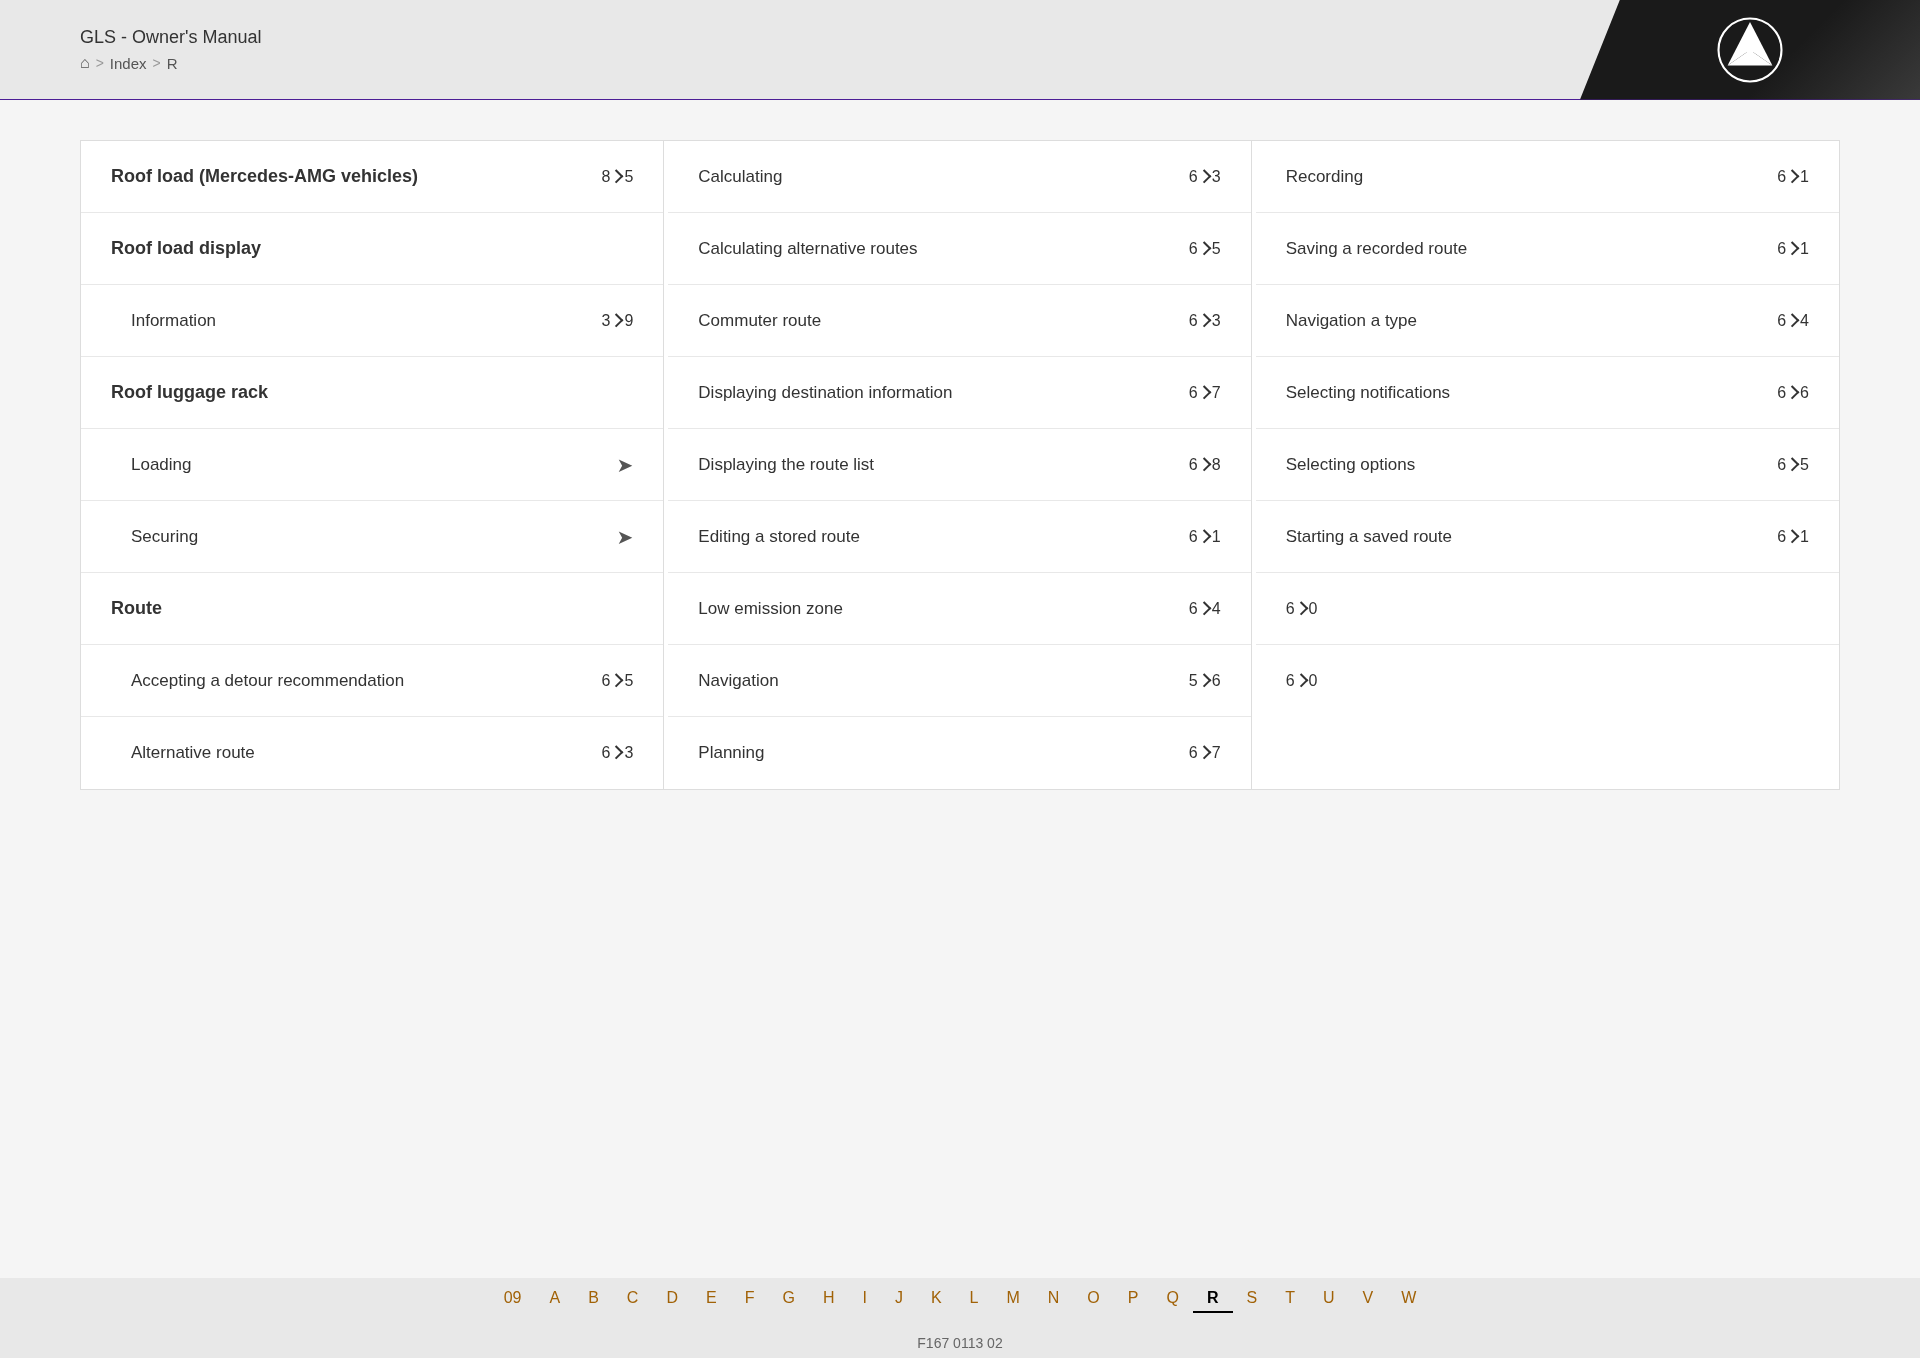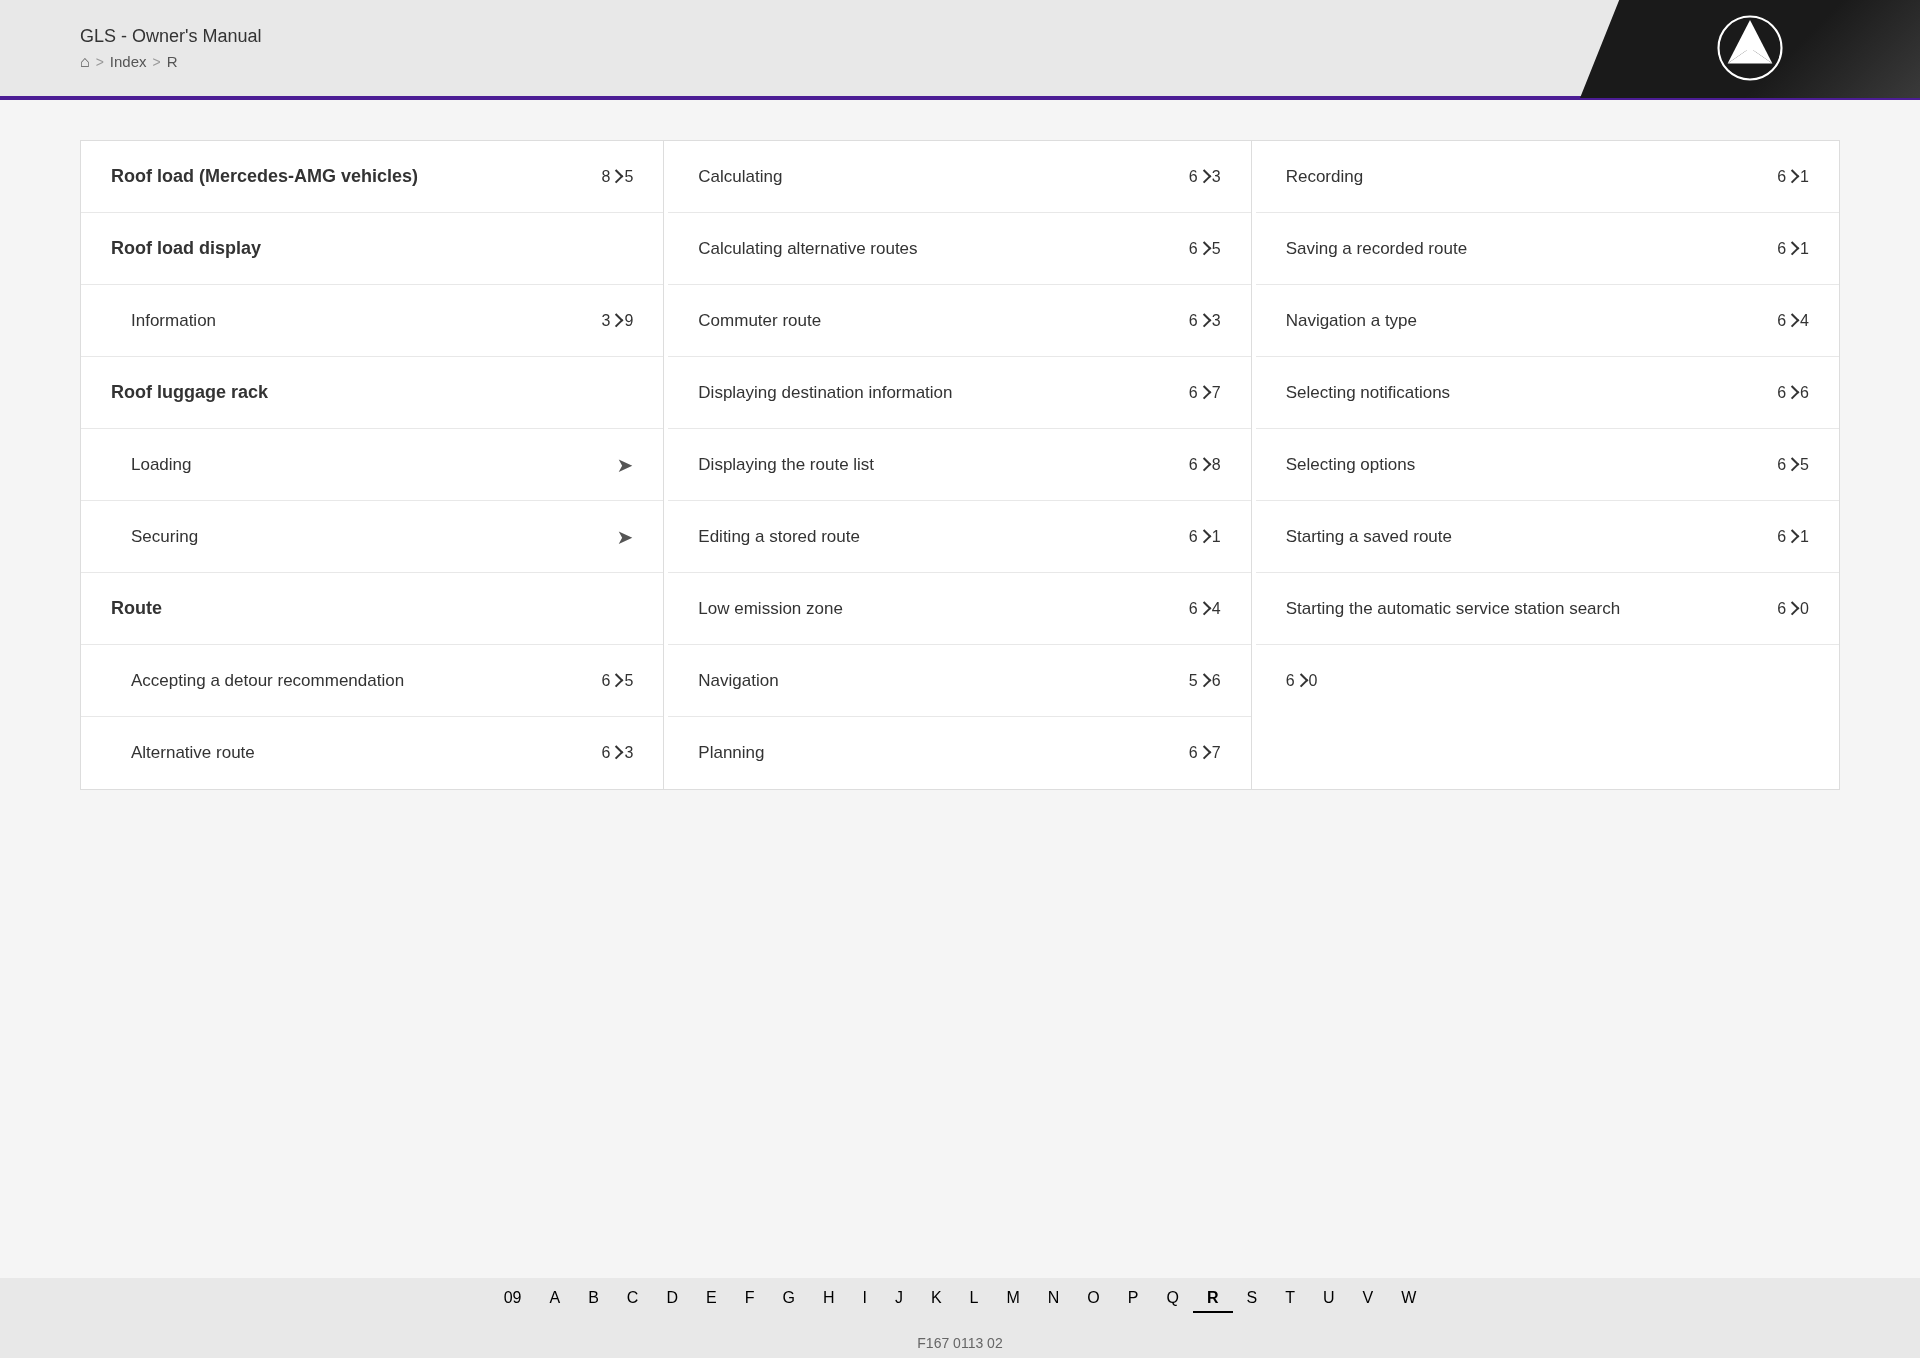--- a/index.html
+++ b/index.html
@@ -13,21 +13,21 @@
     }
 
     
     .header {
       background: #e8e8e8;
       height: 100px;
       display: flex;
       align-items: center;
       justify-content: space-between;
       padding: 0 0 0 80px;
-      border-bottom: 4px solid #4c1d95;
+      border-bottom: 1px solid #4c1d95;
     }
     .header-left {
       display: flex;
       flex-direction: column;
       gap: 6px;
     }
     .header-title {
       font-size: 18px;
       color: #333;
       font-weight: normal;
@@ -132,21 +132,21 @@
     .alpha-nav {
       display: flex;
       align-items: center;
       gap: 0;
       width: 100%;
       justify-content: center;
     }
 
     .alpha-item {
       font-size: 16px;
-      color: #000000;
+      color: #a16207;
       padding: 4px 14px;
       cursor: pointer;
       text-decoration: none;
       border-bottom: 2px solid transparent;
     }
     .alpha-item.active {
       color: #000;
       font-weight: bold;
       border-bottom: 2px solid #000;
     }
@@ -360,21 +360,20 @@
         </div>
         <div class="index-entry">
           <span class="entry-label">Starting a saved route</span>
           <span class="entry-page">
             <span>6</span>
             <span style="font-size:11px; margin: 0 1px; display:inline-block; width:10px; height:10px; border-right:2px solid #333; border-bottom:2px solid #333; transform:rotate(-45deg) translateY(-1px);"></span>
             <span>1</span>
           </span>
         </div>
         <div class="index-entry">
-          <span class="entry-label multi-line">Starting the automatic service station search</span>
           <span class="entry-page">
             <span>6</span>
             <span style="font-size:11px; margin: 0 1px; display:inline-block; width:10px; height:10px; border-right:2px solid #333; border-bottom:2px solid #333; transform:rotate(-45deg) translateY(-1px);"></span>
             <span>0</span>
           </span>
         </div>
         <div class="index-entry">
           <span class="entry-page">
             <span>6</span>
             <span style="font-size:11px; margin: 0 1px; display:inline-block; width:10px; height:10px; border-right:2px solid #333; border-bottom:2px solid #333; transform:rotate(-45deg) translateY(-1px);"></span>

